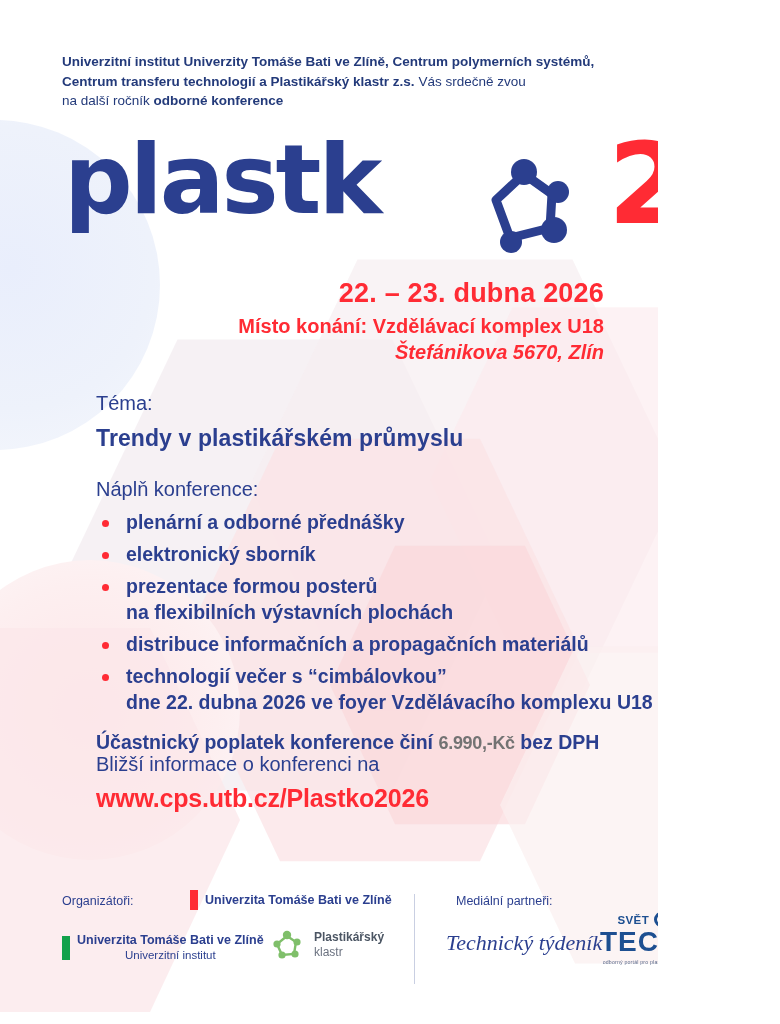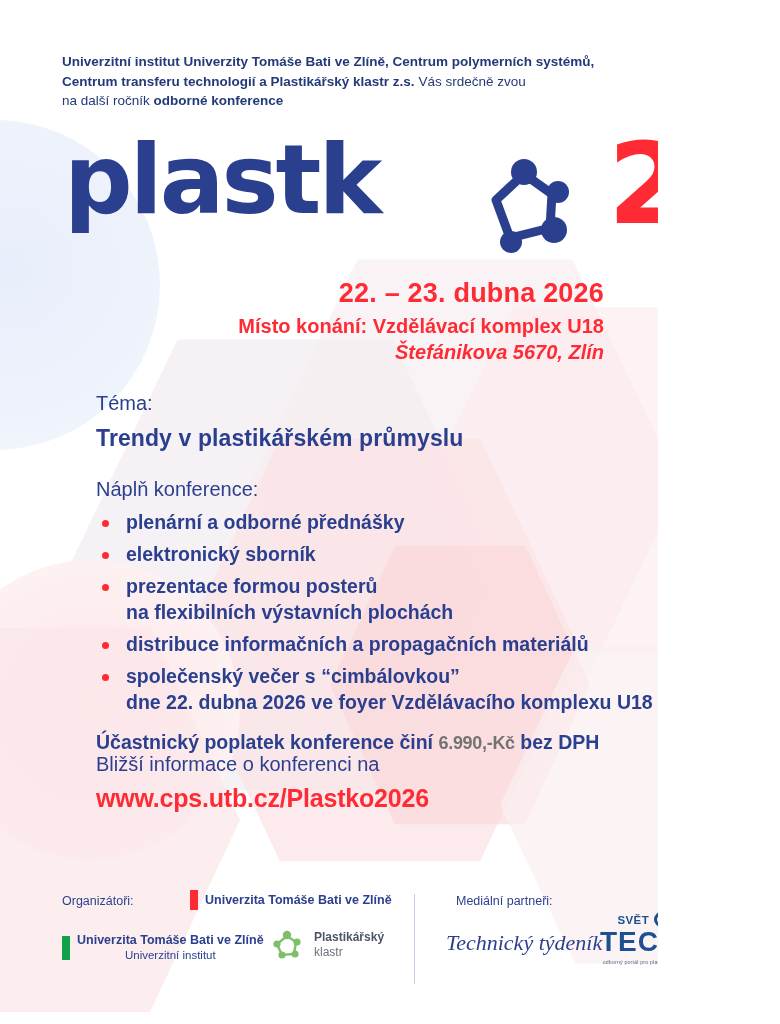--- a/index.html
+++ b/index.html
@@ -322,21 +322,21 @@
           <span class="dot"></span>
           <span>prezentace formou posterů</span>
           <span class="sub">na flexibilních výstavních plochách</span>
         </li>
         <li>
           <span class="dot"></span>
           <span>distribuce informačních a propagačních materiálů</span>
         </li>
         <li>
           <span class="dot"></span>
-          <span>společenský večer s “cimbálovkou”</span>
+          <span>technologií večer s “cimbálovkou”</span>
           <span class="sub">dne 22. dubna 2026 ve foyer Vzdělávacího komplexu U18</span>
         </li>
       </ul>
     </div>
 
     <div class="fee">
       <span>Účastnický poplatek konference činí </span><span class="amount">6.990,-Kč</span><span> bez DPH</span>
     </div>
 
     <div class="info">

